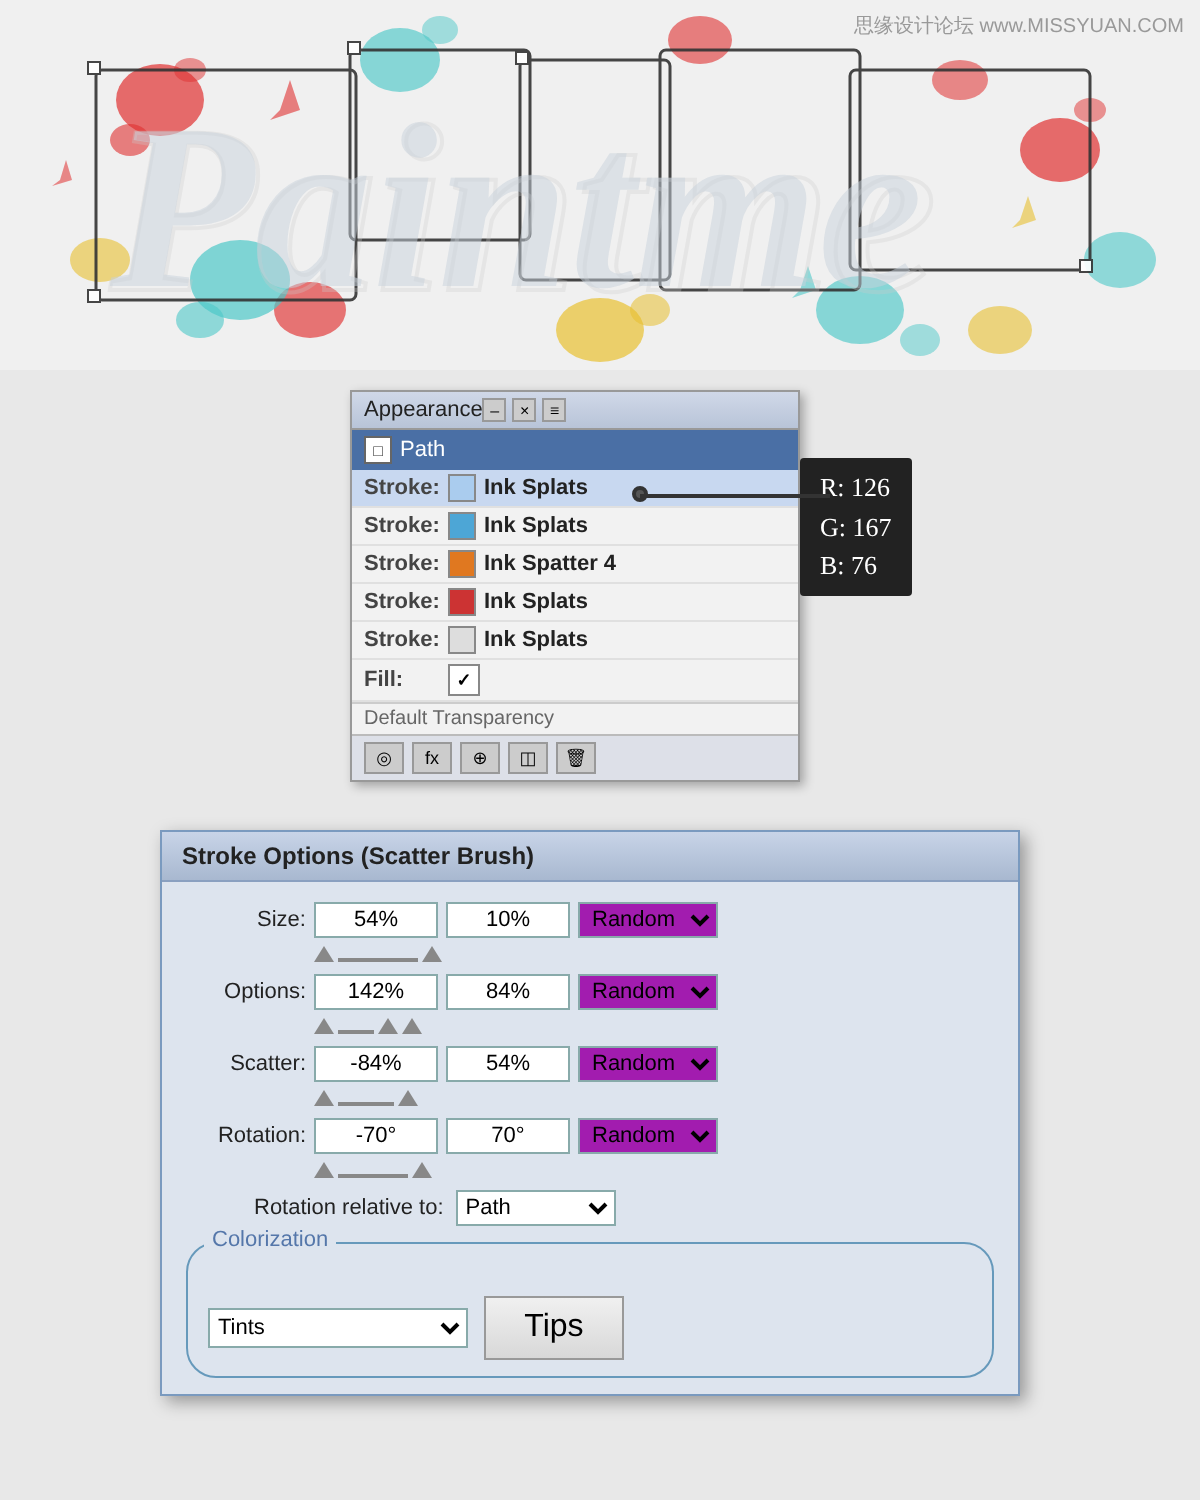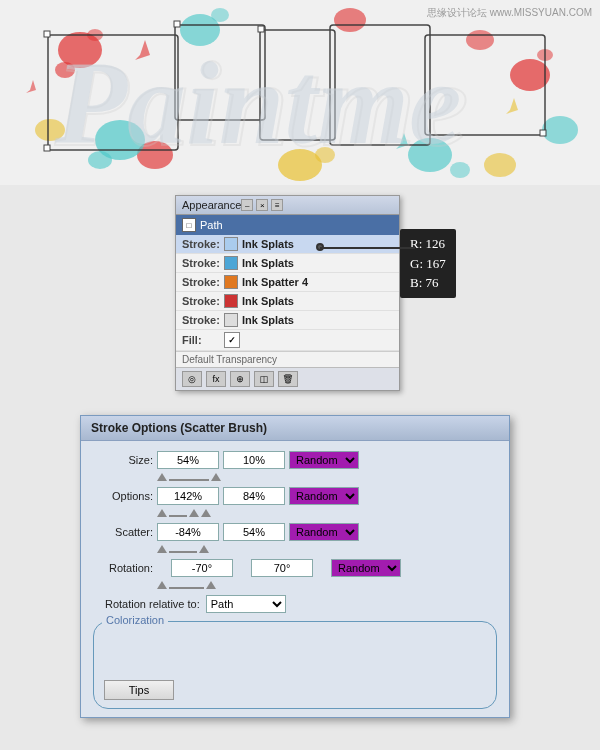--- a/index.html
+++ b/index.html
@@ -278,21 +278,21 @@
       border-right: 5px solid transparent;
     }
 
     .tri-up {
       border-bottom: 8px solid #888;
     }
 
     .rotation-row {
       display: flex;
       align-items: center;
-      gap: 18px;
+      gap: 4px;
       margin-bottom: 4px;
     }
 
     .rotation-label {
       width: 60px;
       font-size: 11px;
       color: #222;
       text-align: right;
     }
 
@@ -300,20 +300,21 @@
       display: flex;
       align-items: center;
       gap: 6px;
       margin-bottom: 8px;
       padding-left: 12px;
     }
 
     .relative-label {
       font-size: 11px;
       color: #222;
+      margin-left: 22px;
     }
 
     .relative-select {
       width: 80px;
       height: 18px;
       background: white;
       border: 1px solid #8aa;
       font-size: 11px;
     }
 
@@ -345,29 +346,28 @@
     .color-select {
       width: 130px;
       height: 20px;
       background: white;
       border: 1px solid #8aa;
       font-size: 11px;
     }
 
     .tips-btn {
       width: 70px;
-      height: 20px;
+      height: 32px;
       background: linear-gradient(to bottom, #f0f0f0, #d8d8d8);
       border: 1px solid #999;
-      font-size: 11px;
+      font-size: 16px;
       cursor: pointer;
       display: flex;
       align-items: center;
       justify-content: center;
-      margin-top: 32px;
     }
   </style>
 </head>
 <body>
 
 <div class="canvas-area">
   <div class="watermark">思缘设计论坛 www.MISSYUAN.COM</div>
 
   <svg width="600" height="185" style="position:absolute;top:0;left:0;">
 
@@ -569,18 +569,21 @@
     <div class="relative-row">
       <span class="relative-label">Rotation relative to:</span>
       <select class="relative-select">
         <option>Path</option>
       </select>
     </div>
 
     <div class="colorization-section">
       <span class="colorization-legend">Colorization</span>
       <div class="colorization-row">
+        <select class="color-select">
+          <option>Tints</option>
+        </select>
         <div class="tips-btn">Tips</div>
       </div>
     </div>
 
   </div>
 </div>
 
 </body></html>

